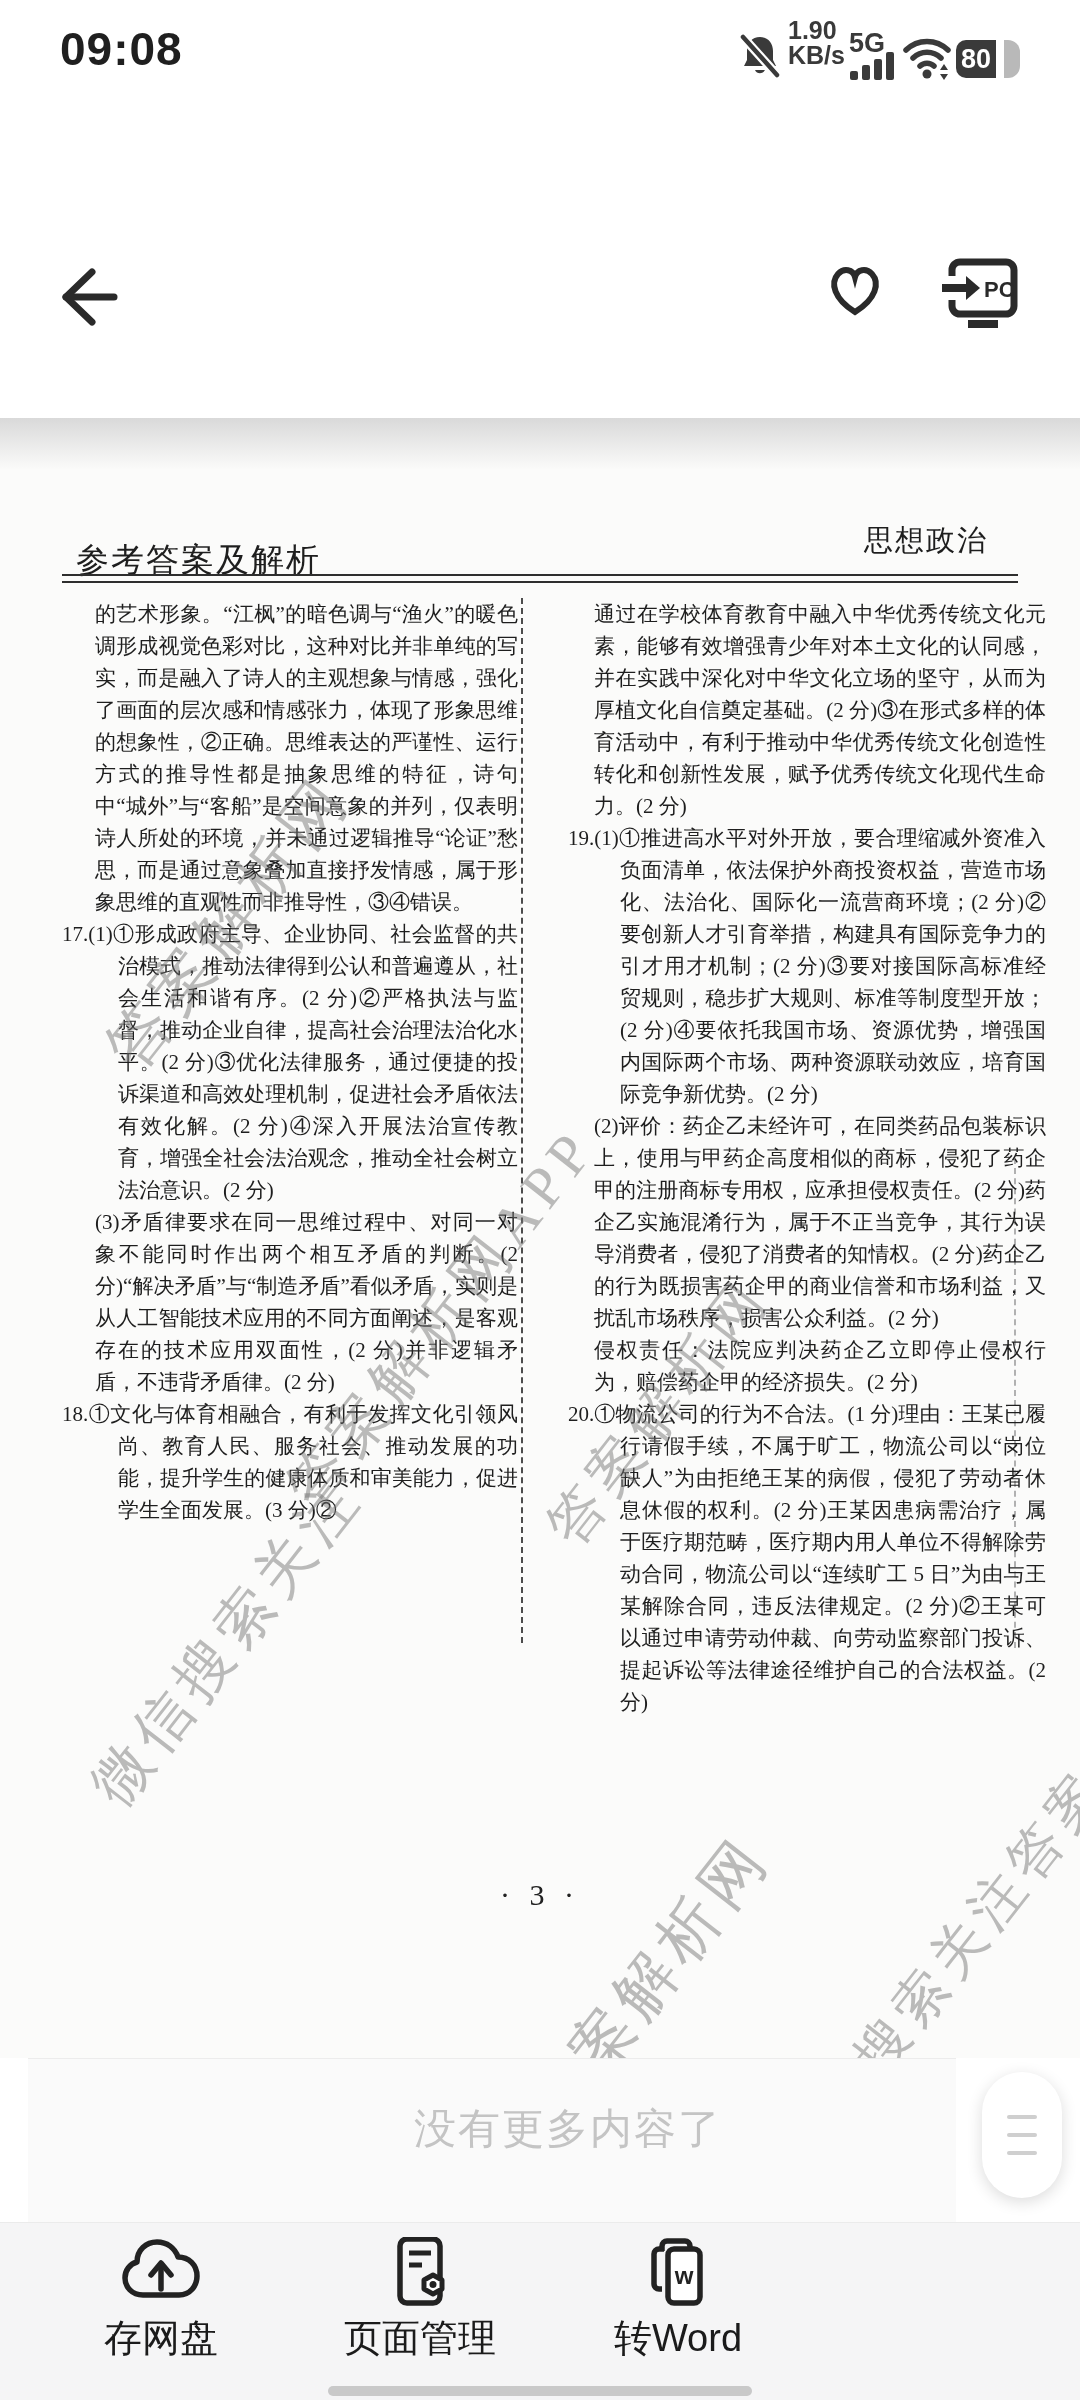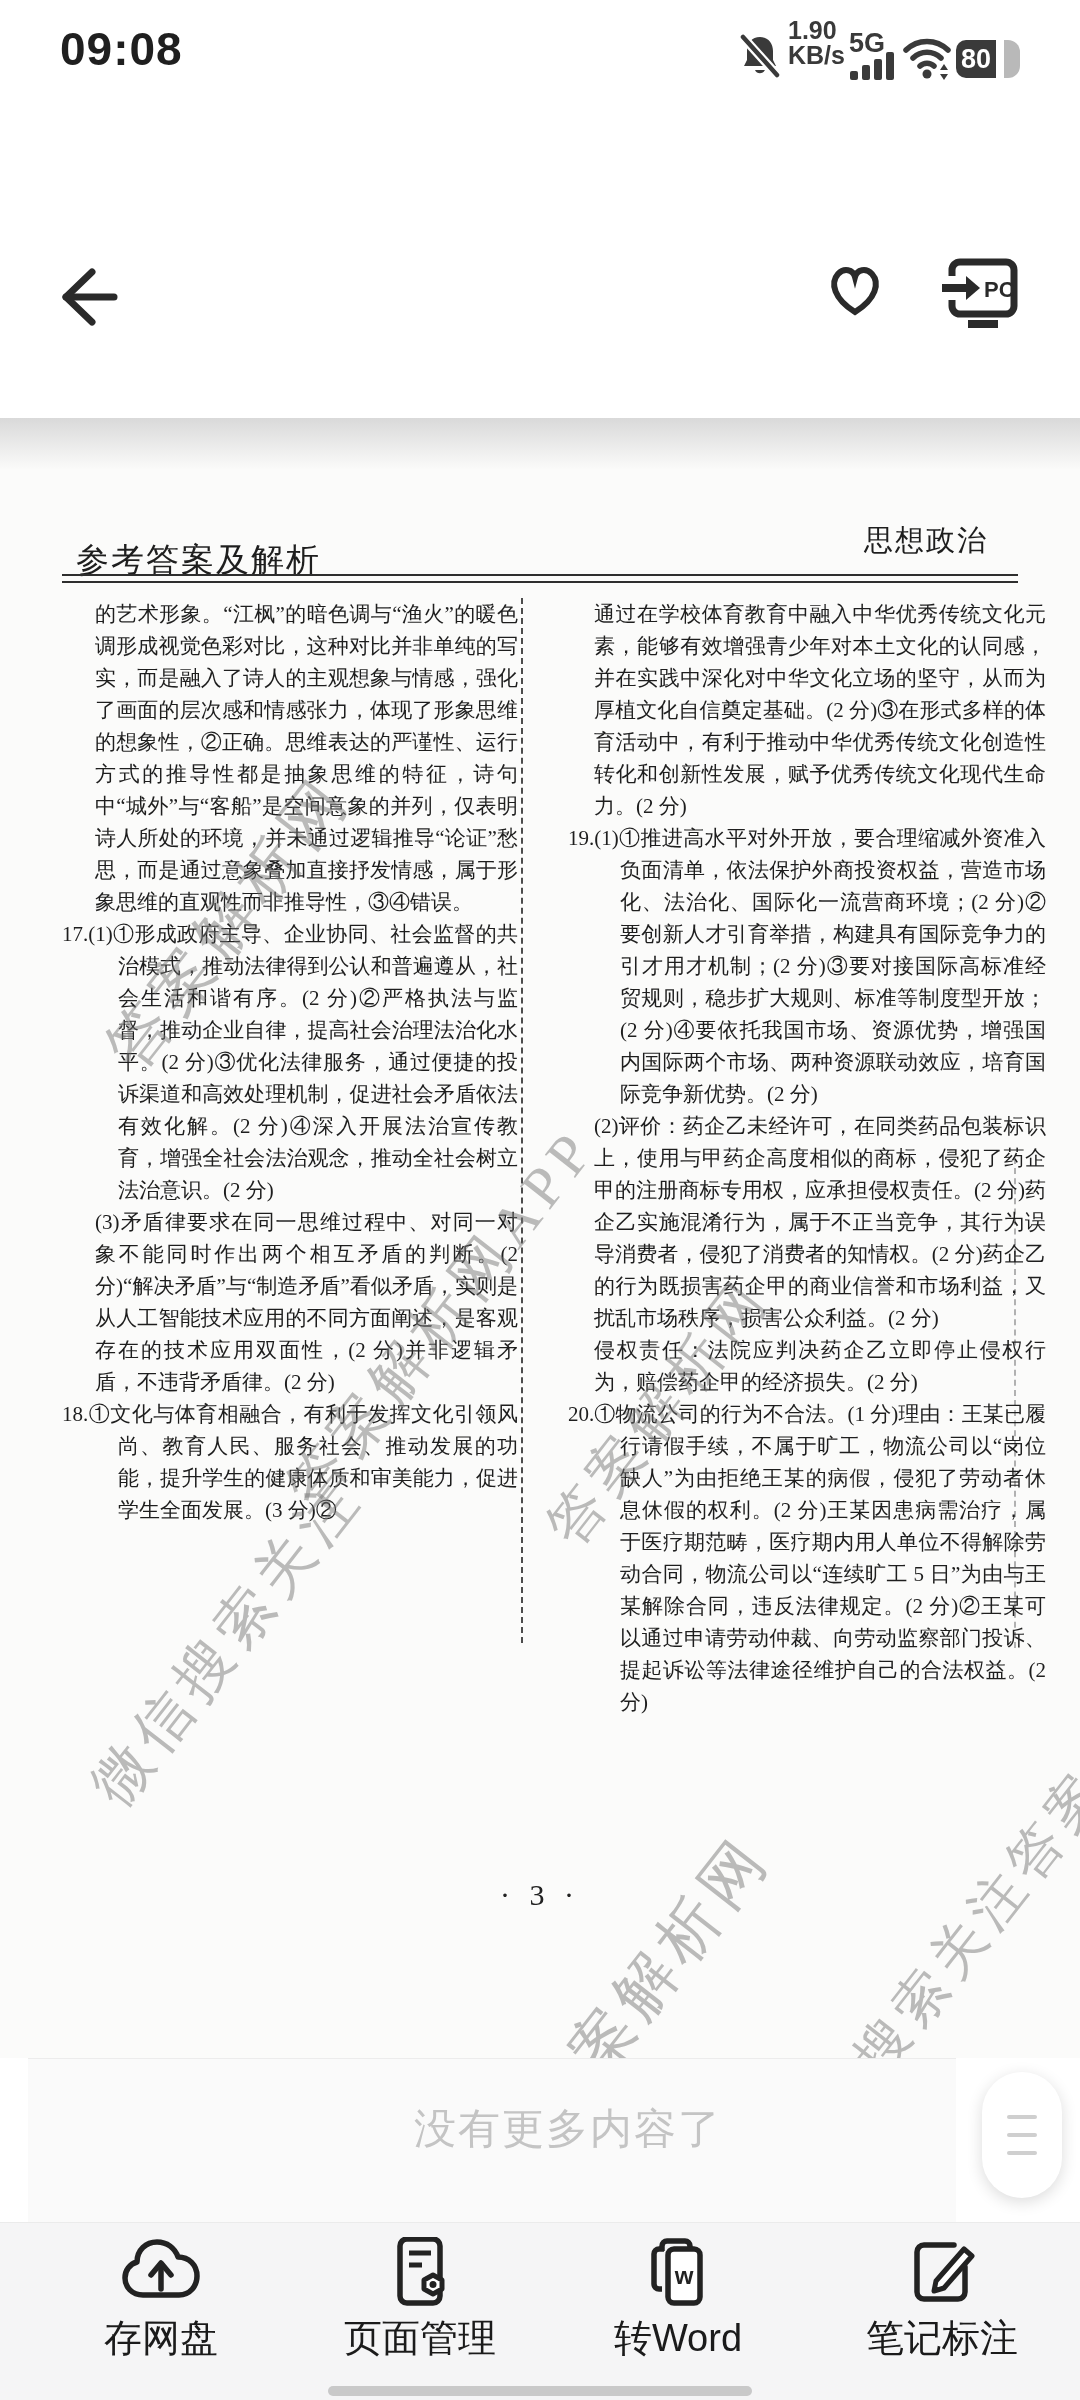--- a/index.html
+++ b/index.html
@@ -194,22 +194,15 @@
   <div class="tool" style="left:568px;">
     <svg class="ticon" width="80" height="70" viewBox="0 0 80 70">
       <path d="M24 14 v-5 a5 5 0 0 1 5 -5 h18 a5 5 0 0 1 5 5 v2" fill="none" stroke="#222" stroke-width="5.5"></path>
       <path d="M24 52 h-3 a5 5 0 0 1 -5 -5 v-30 a5 5 0 0 1 5 -5 h5" fill="none" stroke="#222" stroke-width="5.5"></path>
       <rect x="30" y="12" width="32" height="54" rx="6" fill="#ffffff" stroke="#222" stroke-width="5.5"></rect>
       <text x="46" y="47" text-anchor="middle" font-family="Liberation Sans, sans-serif" font-size="24" font-weight="700" fill="#222">w</text>
     </svg>
     <span class="tlabel">转Word</span>
   </div>
 
-  <div class="tool" style="left:832px;">
-    <svg class="ticon" width="80" height="70" viewBox="0 0 80 70">
-      <path d="M52 8 H 22 a7 7 0 0 0 -7 7 v40 a7 7 0 0 0 7 7 h34 a7 7 0 0 0 7 -7 V 30" fill="none" stroke="#222" stroke-width="5.5" stroke-linecap="round"></path>
-      <path d="M34 44 l28 -32 l8 7 l-28 32 l-10 3 z" fill="#ffffff" stroke="#222" stroke-width="5" stroke-linejoin="round"></path>
-    </svg>
-    <span class="tlabel">笔记标注</span>
-  </div>
 </div>
 
 <div class="home-indicator"></div>
 
 </body></html>

